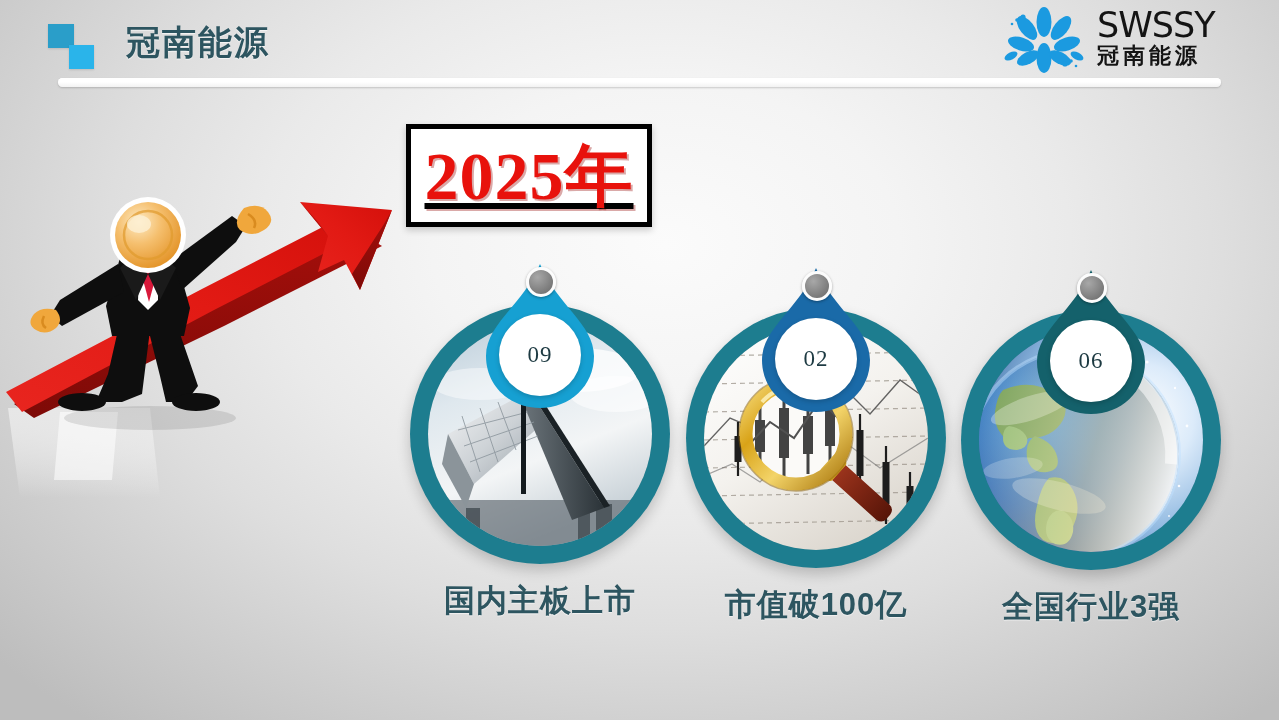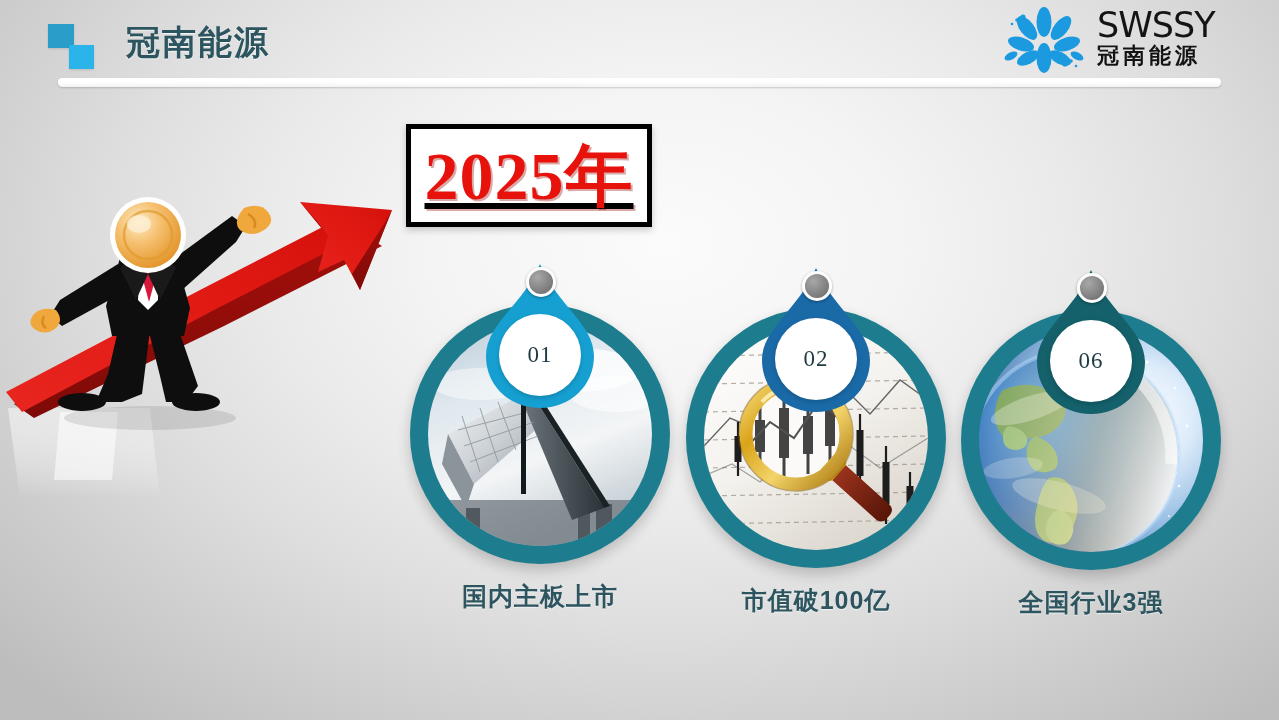--- a/index.html
+++ b/index.html
@@ -187,21 +187,21 @@
     background: radial-gradient(circle at 35% 30%, #a8a8a8, #7a7a7a 70%, #6d6d6d 100%);
     border: 3px solid #fcfcfc;
     box-sizing: border-box;
     box-shadow: 0 1px 3px rgba(0,0,0,.35);
   }
   .goal-label {
     position: absolute;
     left: -30px; top: 318px;
     width: 320px;
     text-align: center;
-    font-size: 25px;
+    font-size: 31px;
     font-weight: bold;
     color: #2d5560;
     letter-spacing: 1px;
     text-shadow: 0 1px 1px rgba(255,255,255,.6);
     white-space: nowrap;
   }
 </style>
 </head>
 <body>
 
@@ -378,21 +378,21 @@
           <rect x="93" y="62" width="5" height="110" fill="#131a1e"></rect>
         </svg>
       </div>
     </div>
     <div class="goal-drop">
       <svg width="112" height="148" viewBox="0 0 112 148">
         <path d="M56 2 C72 42 110 62 110 94 C110 124 86 146 56 146 C26 146 2 124 2 94 C2 62 40 42 56 2 Z" fill="#16a0d2"></path>
       </svg>
     </div>
     <div class="goal-num">
-      <span>01</span>
+      <span>09</span>
     </div>
     <div class="goal-pin"></div>
     <div class="goal-label">国内主板上市</div>
   </div>
 
   <div class="goal" style="left:686px; top:266px;">
     <div class="goal-circle">
       <div class="goal-circle-inner">
         <svg class="goal-photo" width="224" height="224" viewBox="0 0 224 224">
           <defs>

